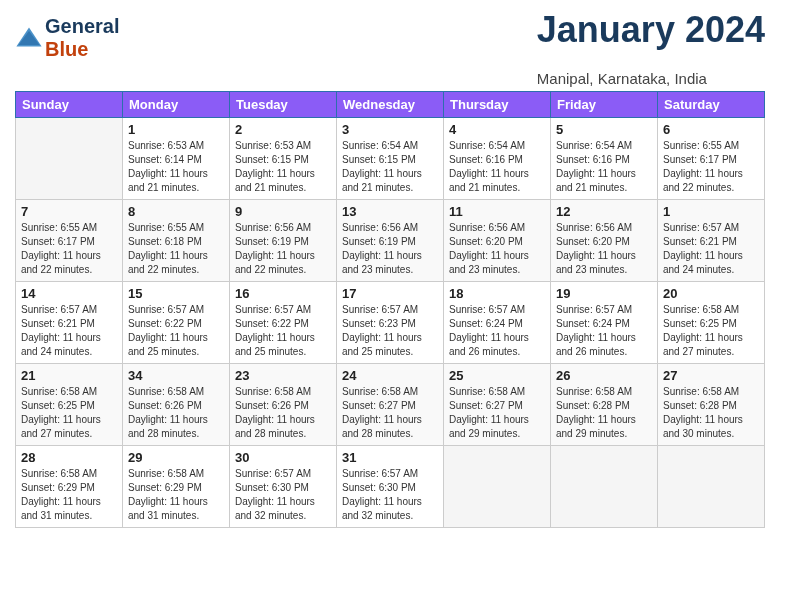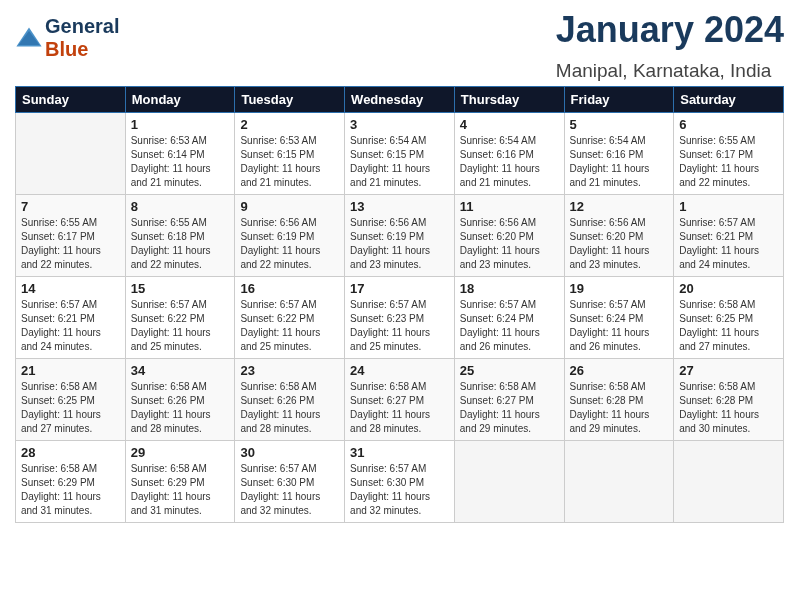--- a/index.html
+++ b/index.html
@@ -5,21 +5,21 @@
     * { box-sizing: border-box; margin: 0; padding: 0; }
     body {
       font-family: Arial, sans-serif;
       background: #fff;
       width: 792px;
       height: 612px;
       overflow: hidden;
     }
     .container {
       width: 792px;
-      padding: 10px 8px 10px 15px;
+      padding: 10px 27px 10px 15px;
     }
     .header-row {
       display: flex;
       justify-content: space-between;
       align-items: flex-start;
       margin-bottom: 4px;
     }
     .logo {
       display: flex;
       align-items: center;
@@ -32,31 +32,31 @@
     }
     .title-block {
     }
     .month-title {
       font-size: 36px;
       font-weight: bold;
       color: #1a3a5c;
       line-height: 1.1;
     }
     .location-subtitle {
-      font-size: 19px;
+      font-size: 15px;
       color: #444;
-      margin-top: 10px;
+      margin-top: 20px;
     }
     table {
       width: 100%;
       border-collapse: collapse;
       table-layout: fixed;
     }
     thead tr th {
-      background-color: #0f172a;
+      background-color: #8b5cf6;
       color: #fff;
       text-align: left;
       padding: 5px 6px;
       font-size: 13px;
       font-weight: bold;
       border: 1px solid #2c6fad;
     }
     tbody tr td {
       border: 1px solid #ccc;
       vertical-align: top;

